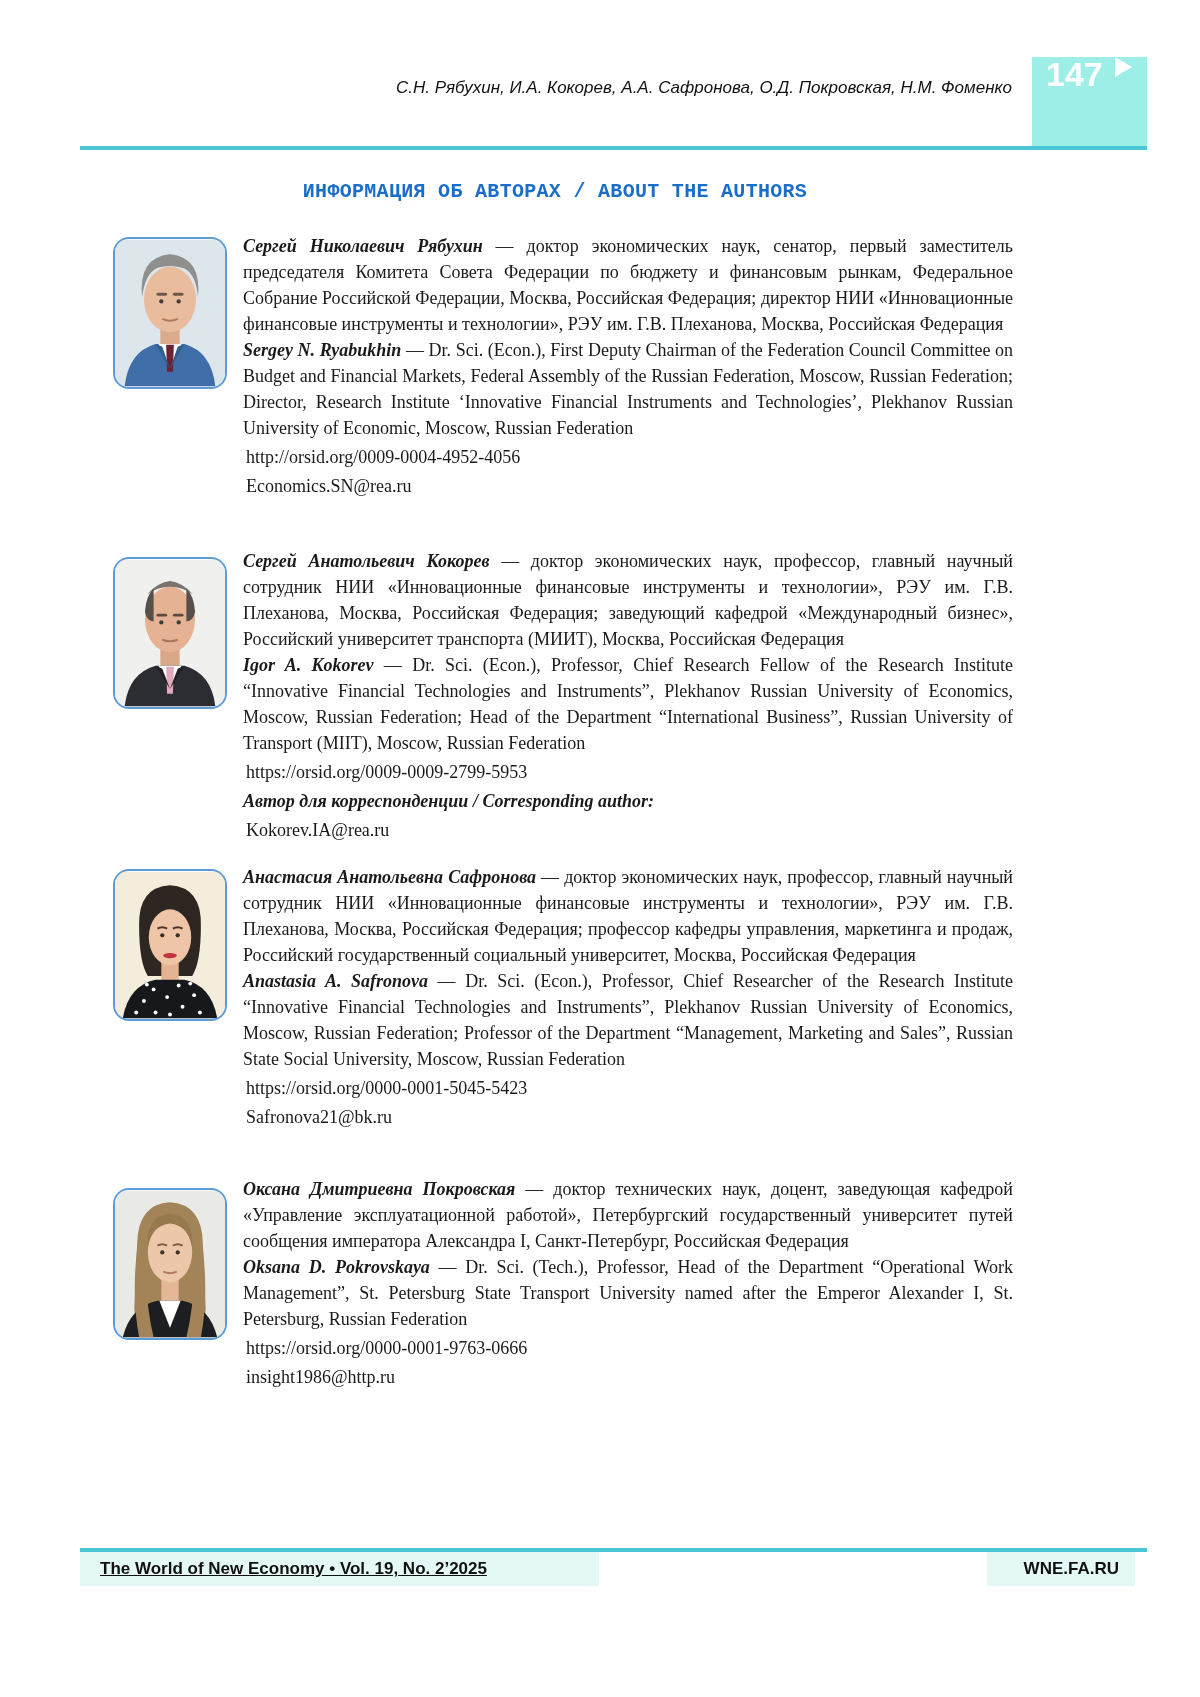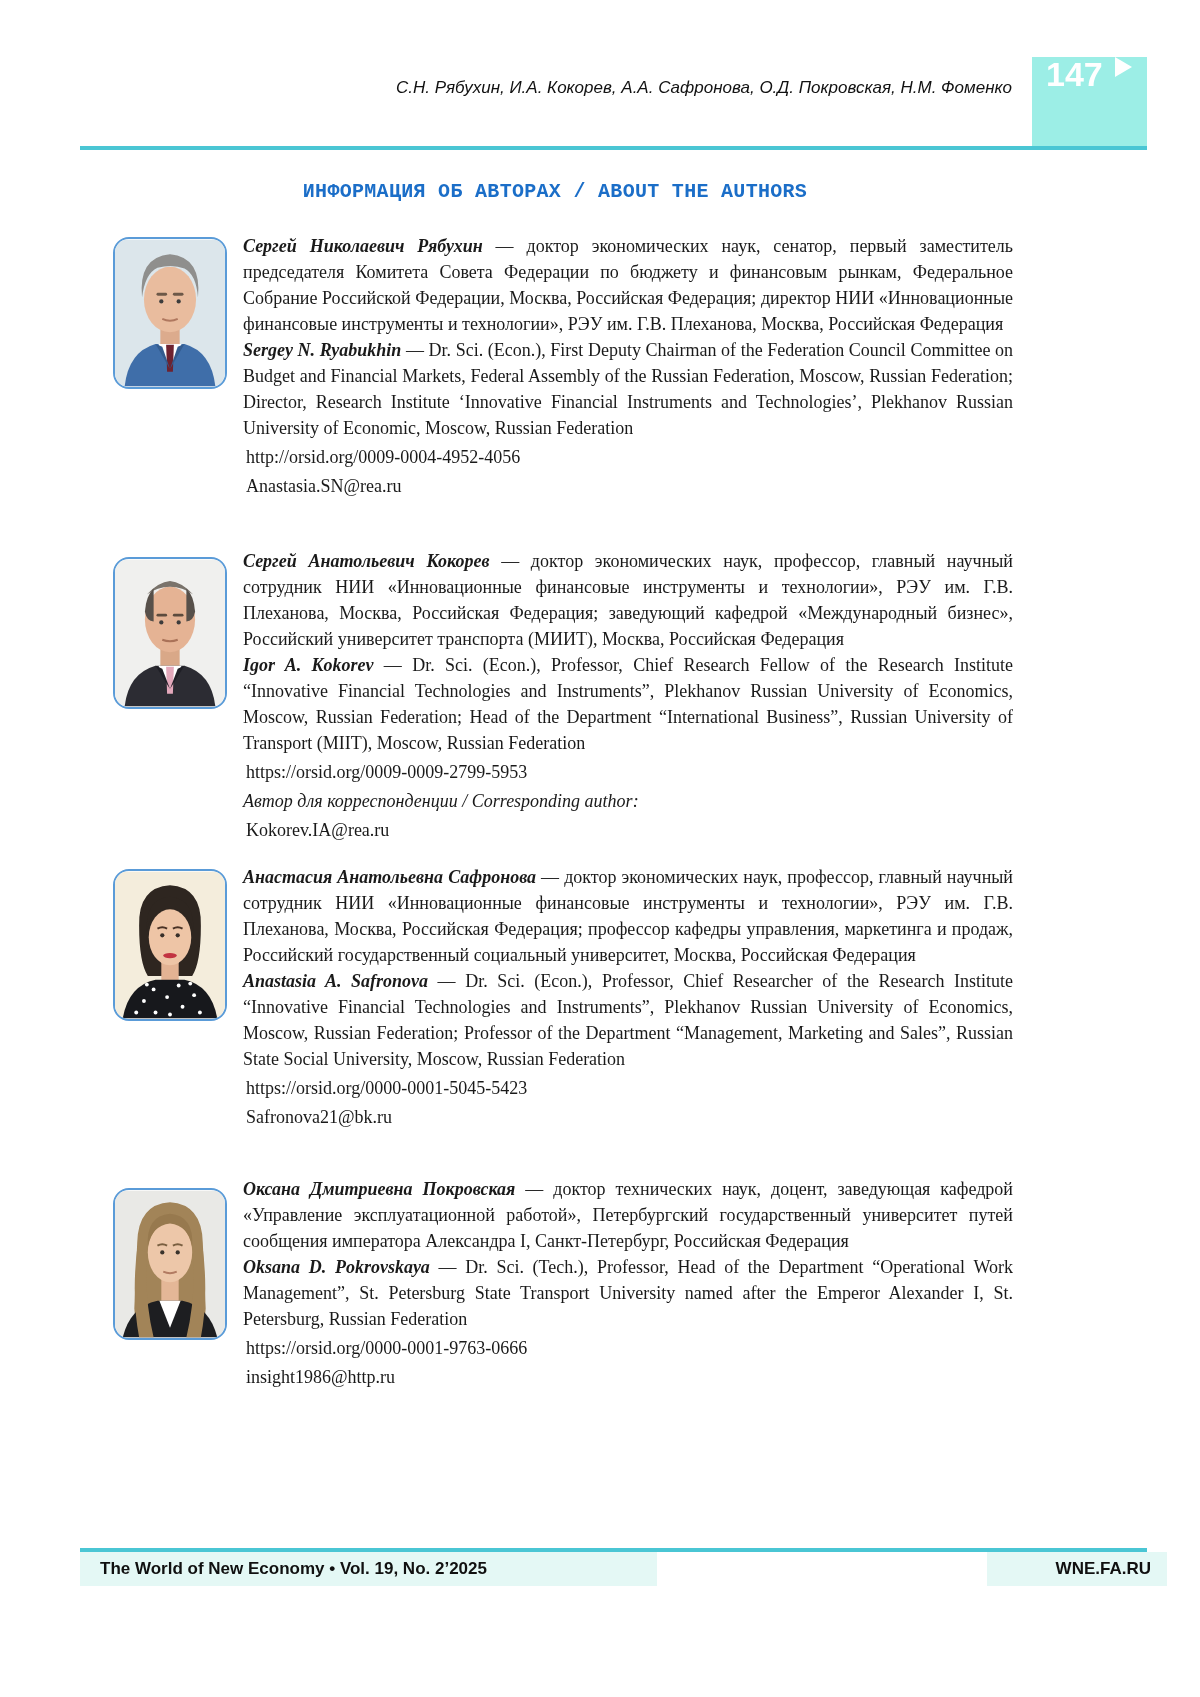--- a/index.html
+++ b/index.html
@@ -21,29 +21,29 @@
     font-family:Liberation Mono, monospace;font-weight:bold;font-size:20px;color:#1b6ec8;letter-spacing:.3px;}
 
   
   .author-photo{position:absolute;left:113px;width:114px;height:152px;border:2px solid #5a9bd8;
     border-radius:16px;overflow:hidden;box-sizing:border-box;background:#fff;}
   .author-photo svg{display:block;width:100%;height:100%;}
   .author-text{position:absolute;left:243px;width:770px;font-size:18px;line-height:26px;}
   .bio{margin:0;text-align:justify;}
   .bio b{font-style:italic;}
   .meta-line{margin:3px;}
-  .corr-line{margin:0;font-style:italic;}
+  .corr-line{margin:0;font-style:italic;font-weight:bold;}
 
   
   .footer-rule{position:absolute;left:80px;top:1548px;width:1067px;height:4px;background:#4ac6d4;}
   .footer-band{position:absolute;top:1552px;height:34px;background:#e4f8f5;
     font-family:"Liberation Sans",sans-serif;font-weight:bold;font-size:17px;color:#101010;
     display:flex;align-items:center;box-sizing:border-box;}
-  .footer-band.left{left:80px;width:577px;padding-left:20px;}
-  .footer-band.right{left:987px;width:180px;justify-content:flex-end;padding-right:16px;}
+  .footer-band.left{left:80px;width:519px;padding-left:20px;text-decoration:underline;}
+  .footer-band.right{left:987px;width:148px;justify-content:flex-end;padding-right:16px;}
 </style>
 </head>
 <body>
 
 <div class="page">
 
   <div class="running-authors">С.Н. Рябухин, И.А. Кокорев, А.А. Сафронова, О.Д. Покровская, Н.М. Фоменко</div>
   <div class="page-num-box">
     <span class="page-num">147</span>
     <span class="page-arrow"></span>
@@ -67,21 +67,21 @@
       <polygon points="45,108 69,108 57,134" fill="#ffffff"></polygon>
       <polygon points="53,109 61,109 60,137 54,137" fill="#6e2230"></polygon>
       <path d="M42 108 L57 134 L49 111 Z" fill="#335c8f"></path>
       <path d="M72 108 L57 134 L65 111 Z" fill="#335c8f"></path>
     </svg>
   </div>
   <div class="author-text" style="top:233px">
     <p class="bio"><b>Сергей Николаевич Рябухин</b><span> — доктор экономических наук, сенатор, первый заместитель председателя Комитета Совета Федерации по бюджету и финансовым рынкам, Федеральное Собрание Российской Федерации, Москва, Российская Федерация; директор НИИ «Инновационные финансовые инструменты и технологии», РЭУ им. Г.В. Плеханова, Москва, Российская Федерация</span></p>
     <p class="bio"><b>Sergey N. Ryabukhin</b><span> — Dr. Sci. (Econ.), First Deputy Chairman of the Federation Council Committee on Budget and Financial Markets, Federal Assembly of the Russian Federation, Moscow, Russian Federation; Director, Research Institute ‘Innovative Financial Instruments and Technologies’, Plekhanov Russian University of Economic, Moscow, Russian Federation</span></p>
     <div class="meta-line">http://orsid.org/0009-0004-4952-4056</div>
-    <div class="meta-line">Anastasia.SN@rea.ru</div>
+    <div class="meta-line">Economics.SN@rea.ru</div>
   </div>
 
   <div class="author-photo" style="top:557px">
     <svg viewBox="0 0 114 152">
       <rect width="114" height="152" fill="#f0f0ee"></rect>
       <rect x="47" y="90" width="20" height="24" fill="#d9a888"></rect>
       <ellipse cx="57" cy="62" rx="26" ry="34" fill="#e5b394"></ellipse>
       <path d="M33 36 Q45 23 57 22 Q69 23 81 36 Q70 28 57 28 Q44 28 33 36 Z" fill="#7a736b"></path>
       <path d="M31 54 Q32 38 40 30 L40 64 Q33 64 31 54 Z" fill="#57504a"></path>
       <path d="M83 54 Q82 38 74 30 L74 64 Q81 64 83 54 Z" fill="#57504a"></path>

